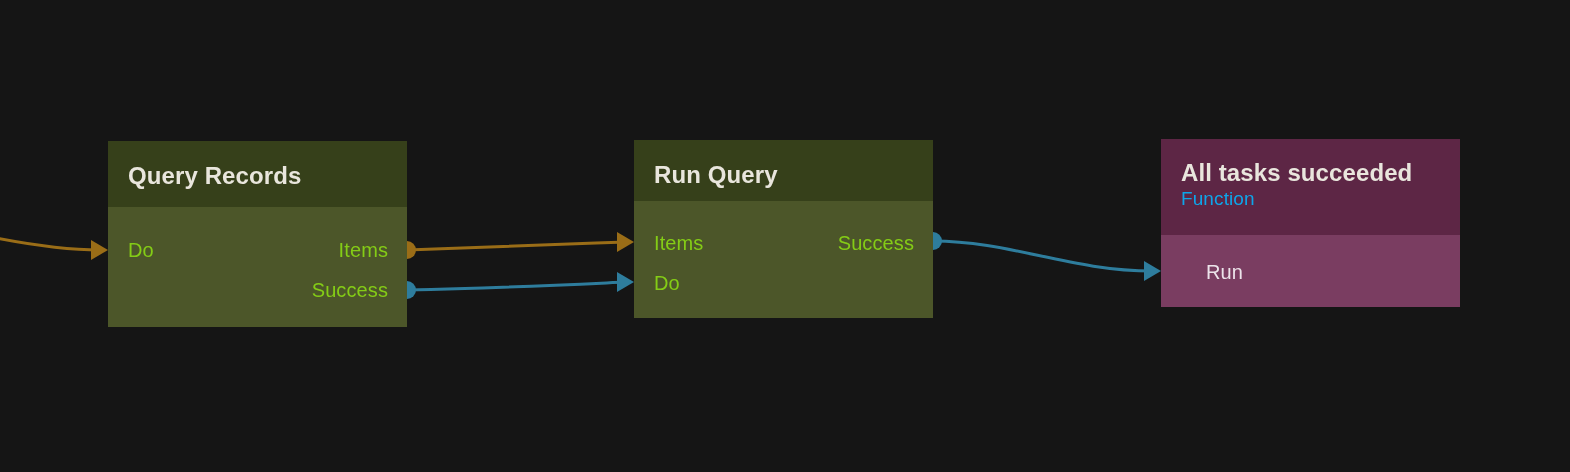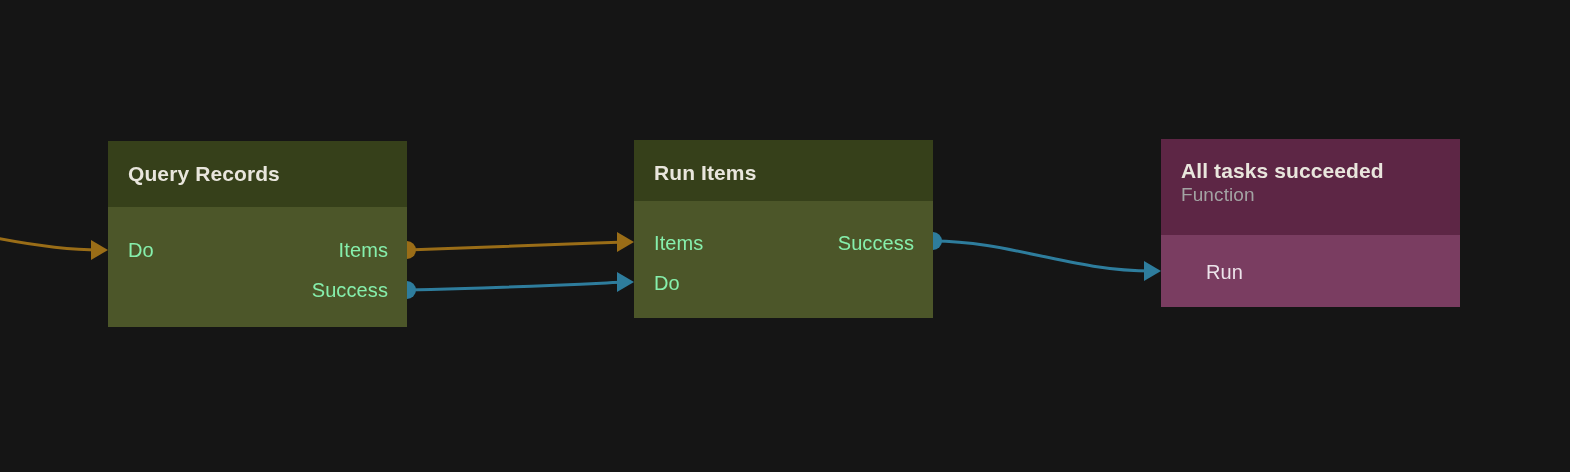--- a/index.html
+++ b/index.html
@@ -30,30 +30,30 @@
   .node {
     position: absolute;
     box-sizing: border-box;
     overflow: hidden;
   }
   .node-header {
     box-sizing: border-box;
     width: 100%;
   }
   .node-title {
-    font-size: 21px;
+    font-size: 24px;
     font-weight: bold;
     color: #e9e6dd;
     letter-spacing: 0.1px;
     white-space: nowrap;
   }
   .node-subtitle {
     font-size: 19px;
     font-weight: normal;
-    color: #a3a3a3;
+    color: #0ea5e9;
     letter-spacing: 0.1px;
     white-space: nowrap;
     margin-top: 1px;
   }
   .node-body {
     position: relative;
     box-sizing: border-box;
     width: 100%;
   }
   .port-row {
@@ -67,21 +67,21 @@
   .port-row.in {
     justify-content: flex-start;
     padding-left: 20px;
   }
   .port-row.out {
     justify-content: flex-end;
     padding-right: 19px;
   }
   .port-label {
     font-size: 20px;
-    color: #86efac;
+    color: #84cc16;
     white-space: nowrap;
     letter-spacing: 0.1px;
   }
   .port-label.purple {
     color: #ece3ea;
     margin-left: 25px;
   }
 
   
   .green .node-header { background: #36401a; }
@@ -127,21 +127,21 @@
           <div class="port-row out" style="top: 30px;">
             <span class="port-label">Items</span>
           </div>
           <div class="port-row out" style="top: 70px;">
             <span class="port-label">Success</span>
           </div>
         </div>
       </div>
       <div class="node green" style="left: 634px; top: 140px; width: 299px; height: 178px;">
         <div class="node-header" style="height: 61px; padding: 21px 0px 0px 20px; box-sizing: border-box;">
-          <div class="node-title">Run Items</div>
+          <div class="node-title">Run Query</div>
         </div>
         <div class="node-body" style="height: 117px;">
           <div class="port-row in" style="top: 29px;">
             <span class="port-label">Items</span>
           </div>
           <div class="port-row in" style="top: 69px;">
             <span class="port-label">Do</span>
           </div>
           <div class="port-row out" style="top: 29px;">
             <span class="port-label">Success</span>

